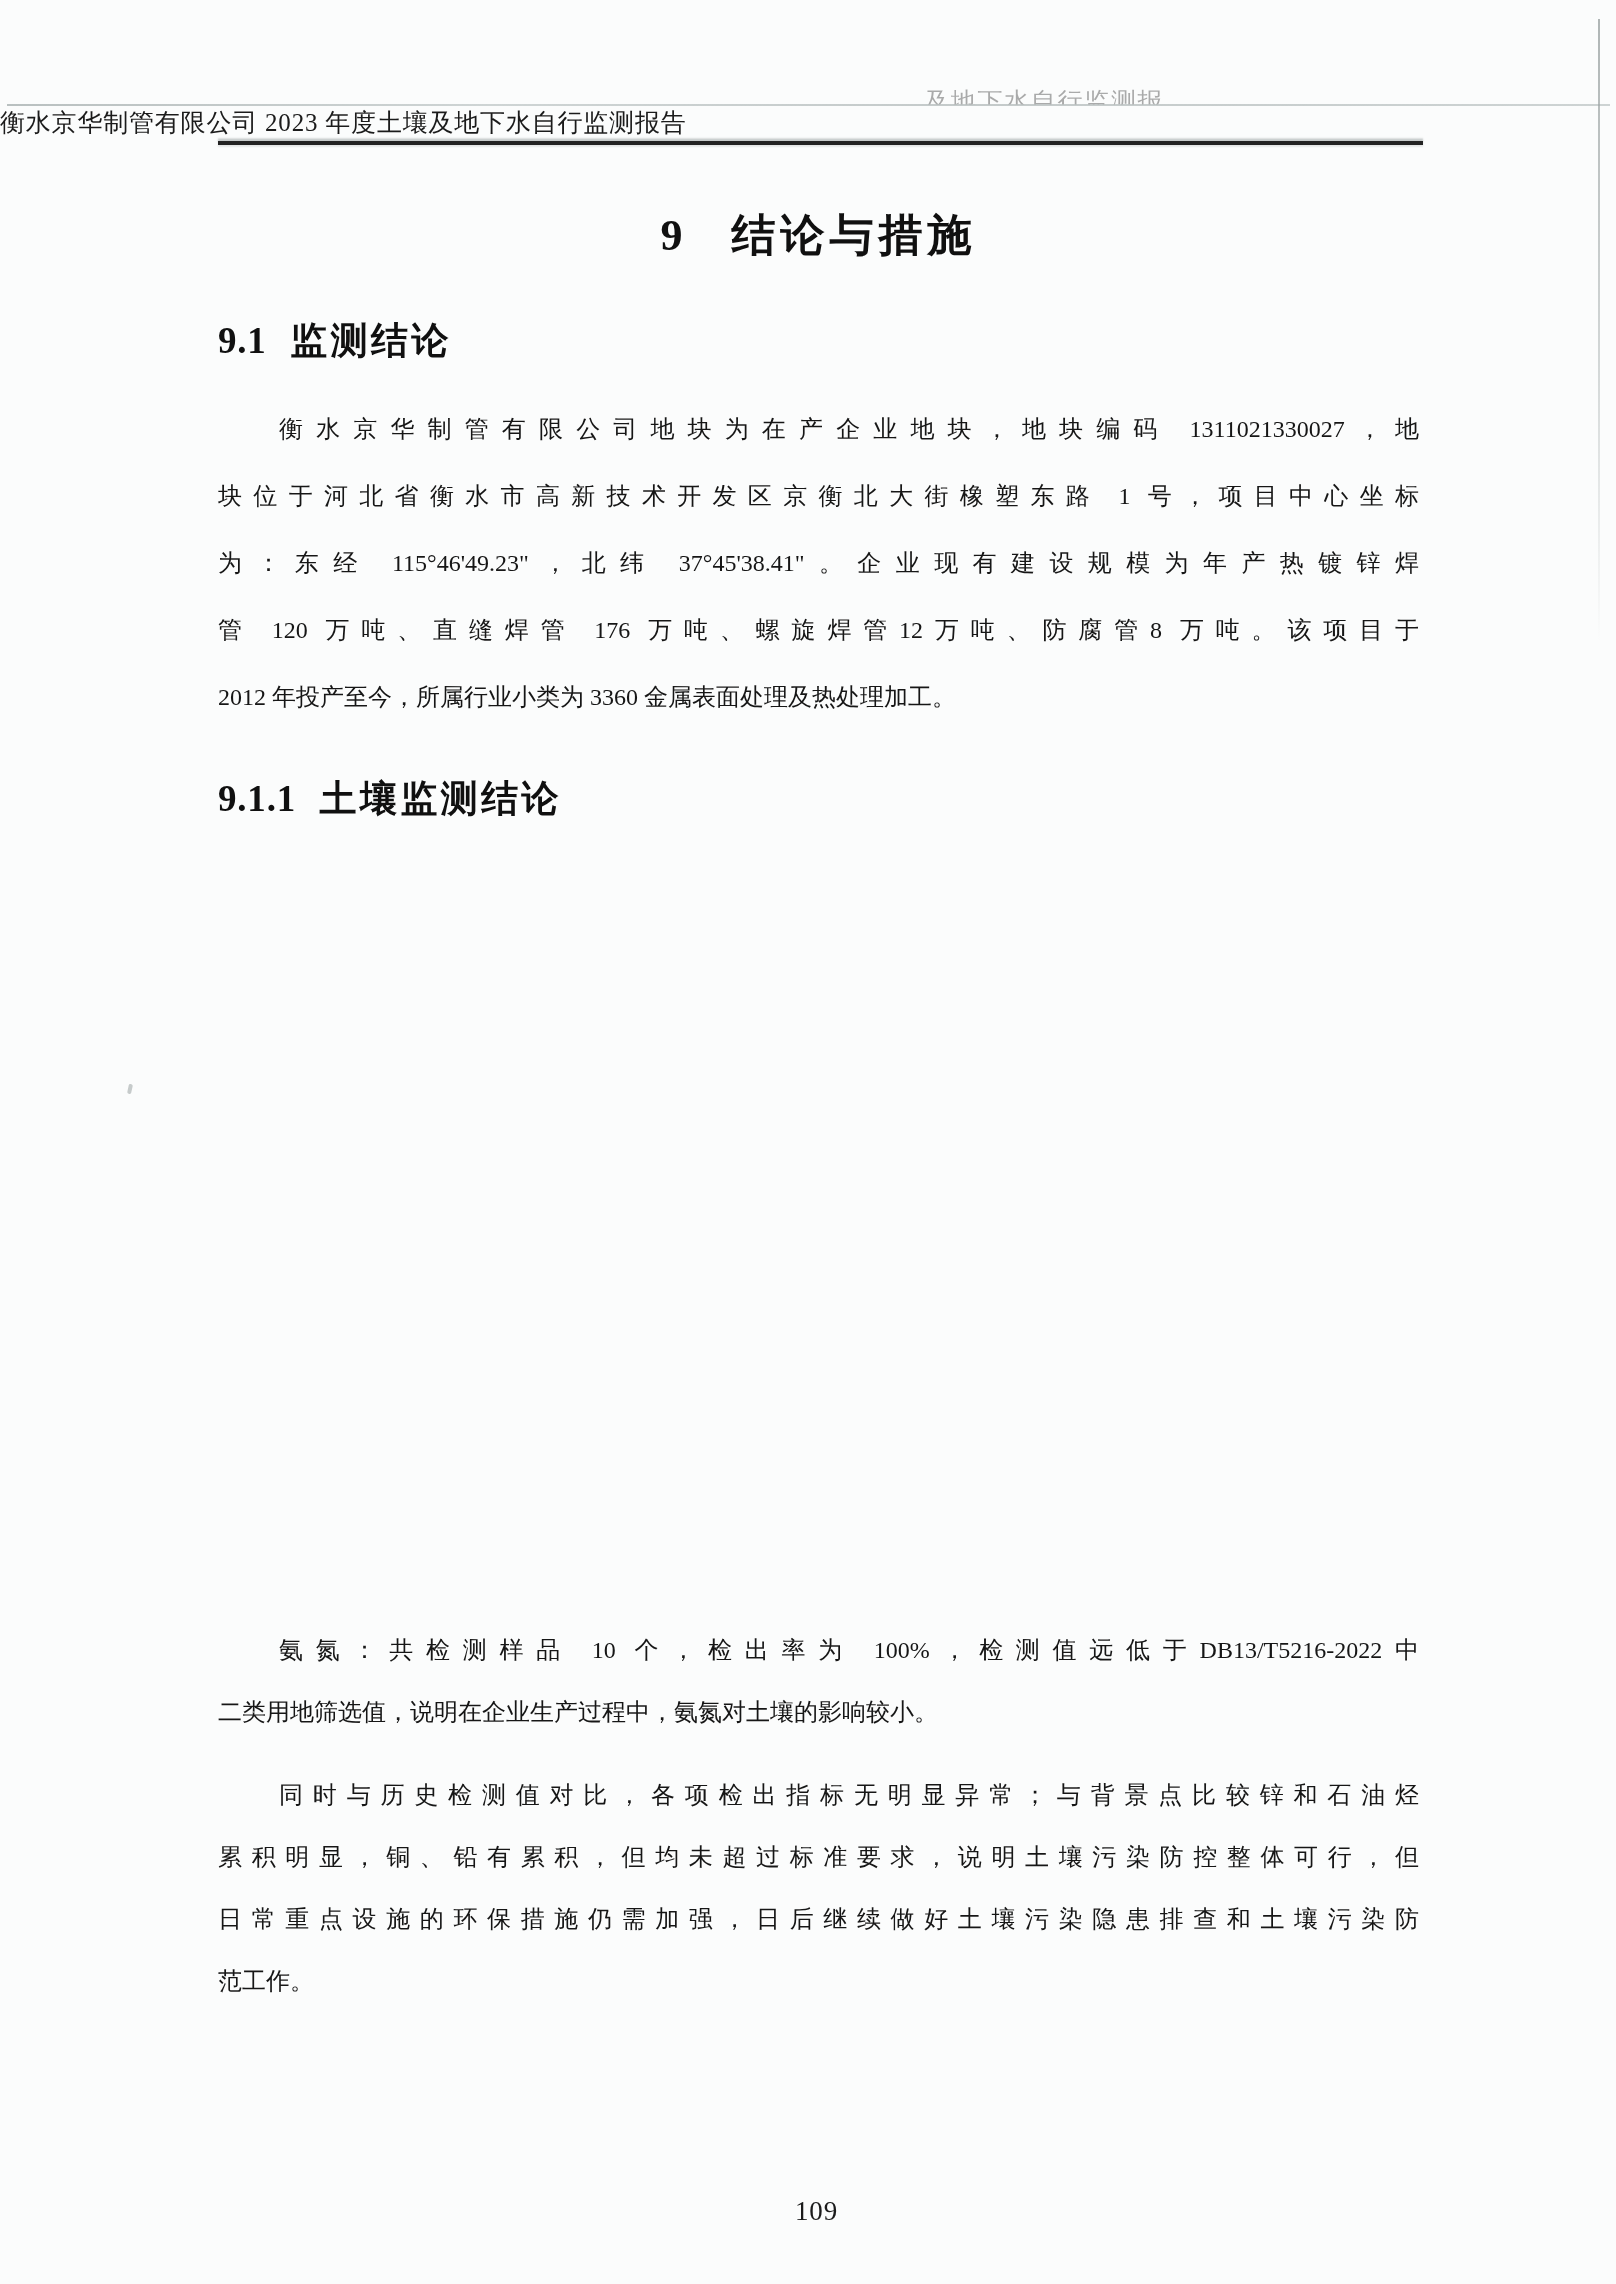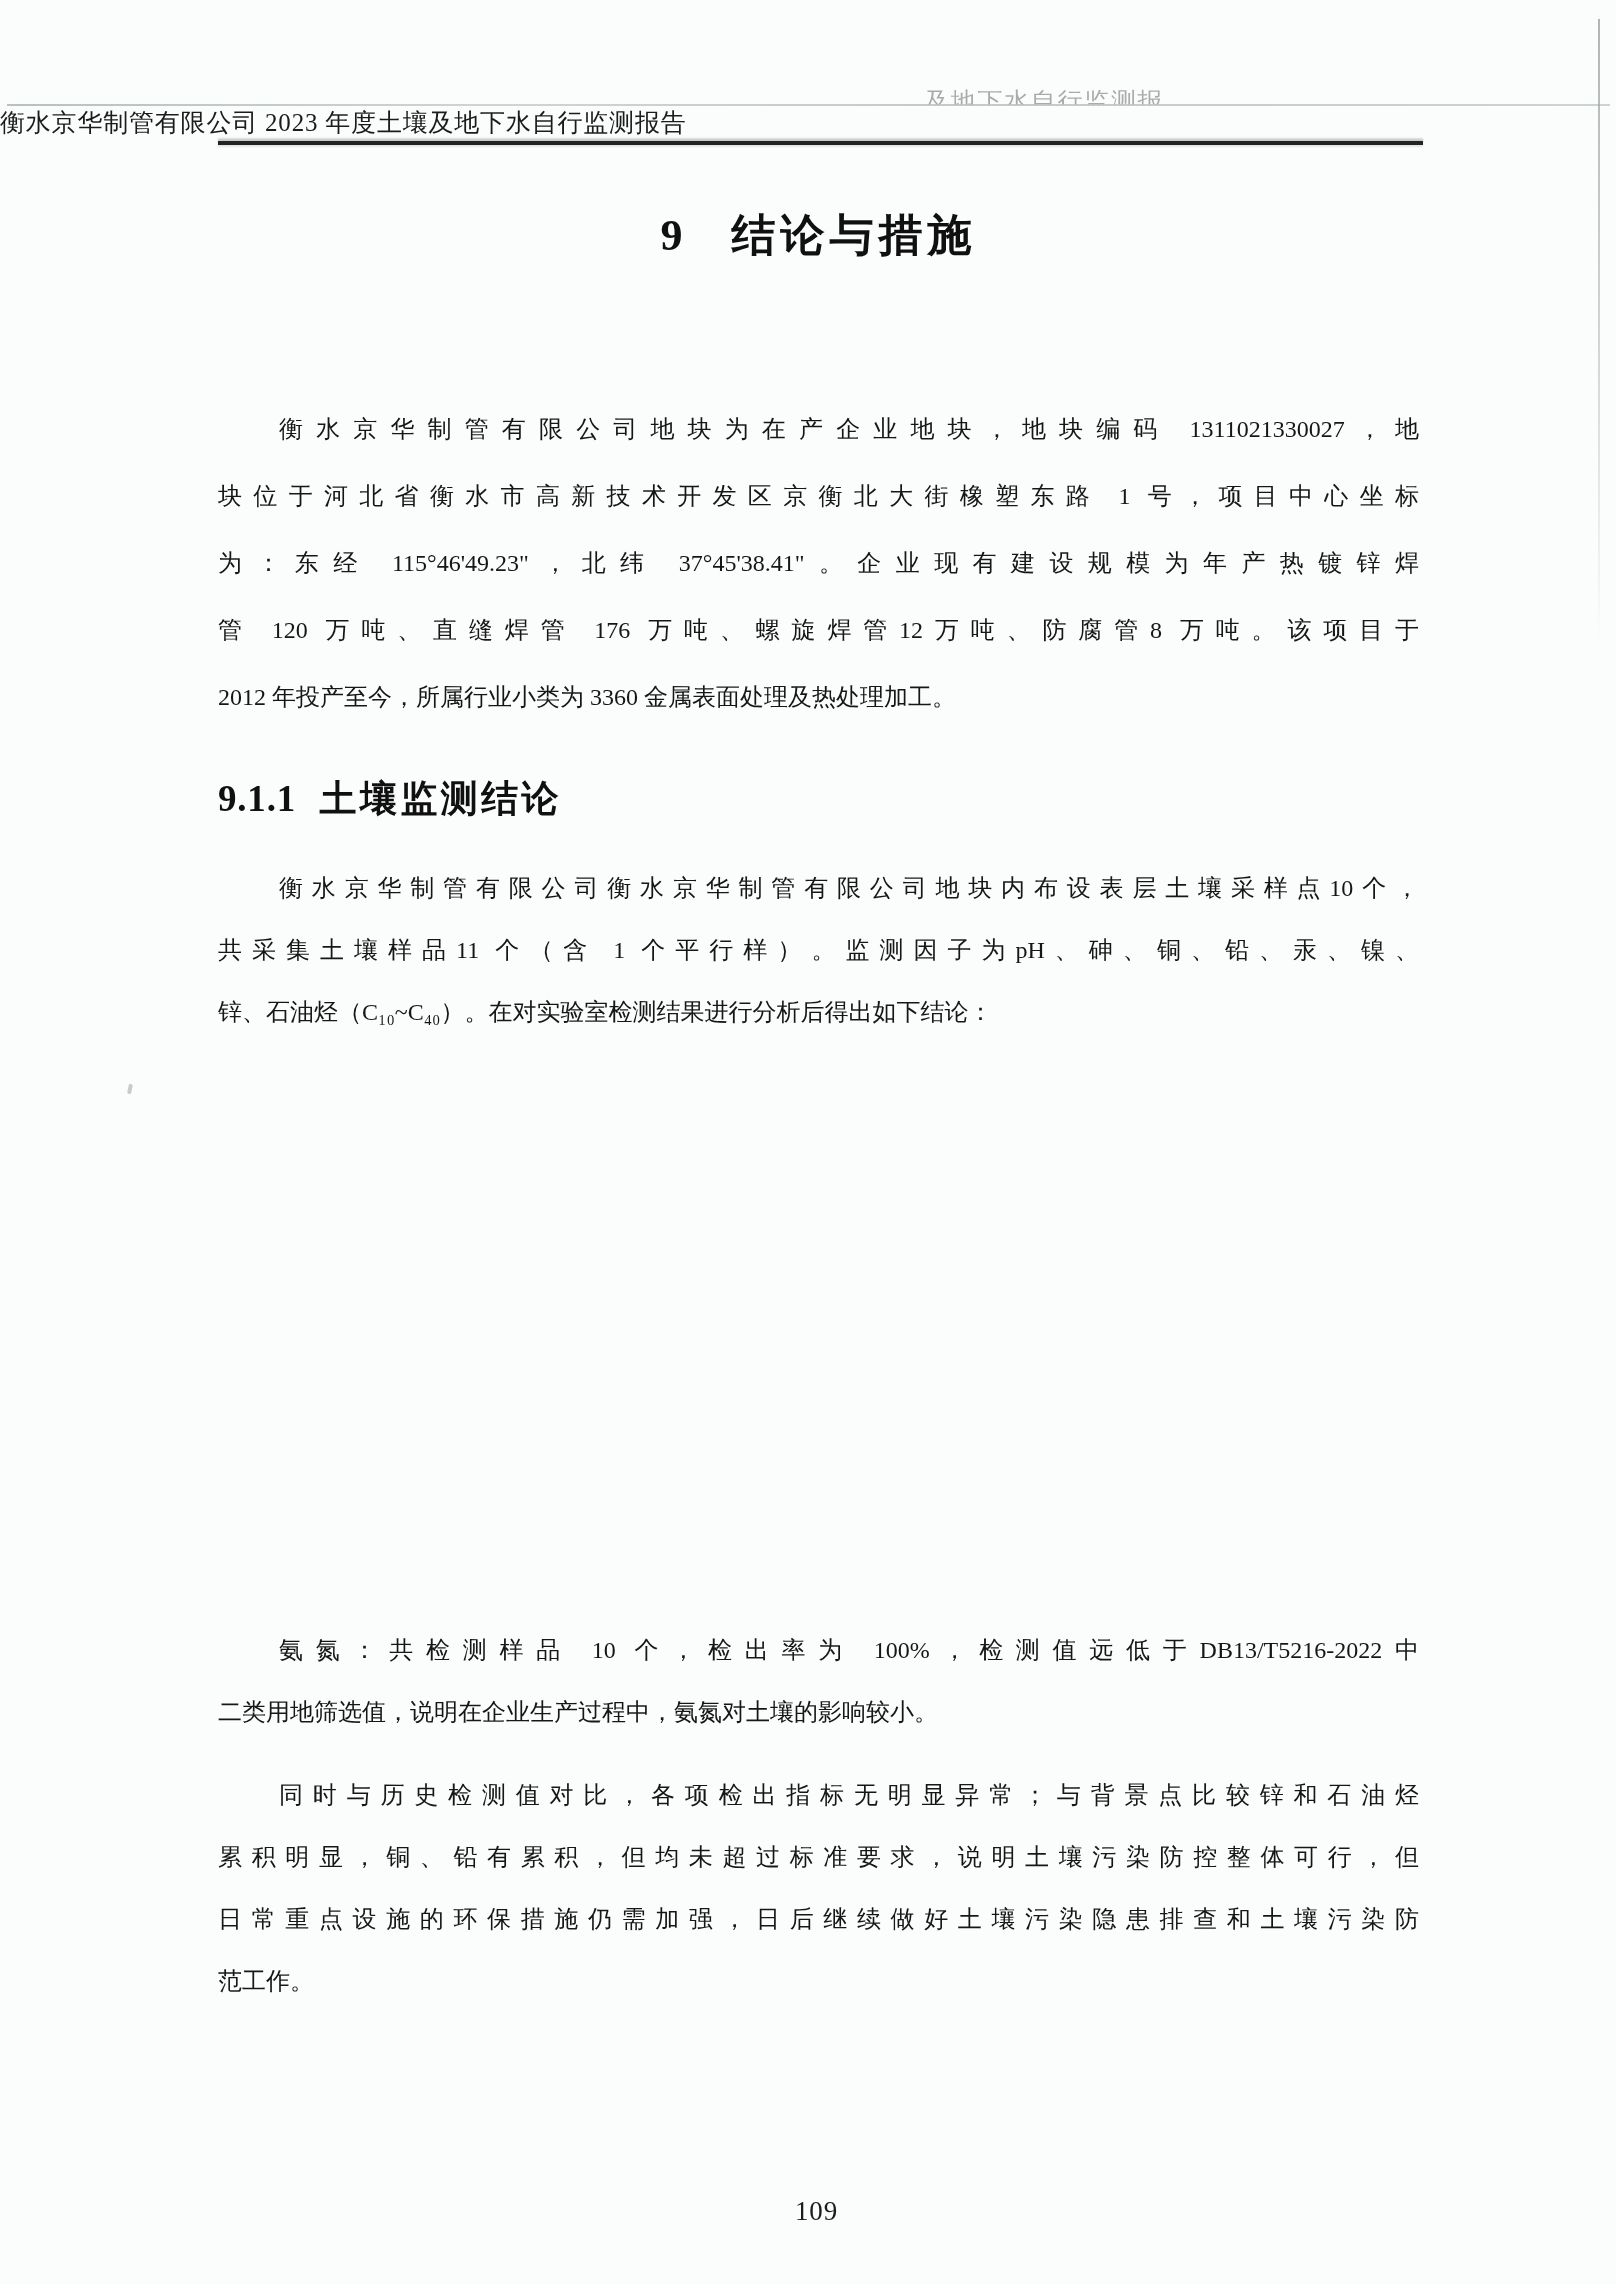--- a/index.html
+++ b/index.html
@@ -111,38 +111,36 @@
   <div class="rule-thick"></div>
   <div class="edge-vline"></div>
   <div class="speck"></div>
 
   <div class="running-header">衡水京华制管有限公司 2023 年度土壤及地下水自行监测报告</div>
 
   <div class="chapter-title">
     <span class="t-num">9</span><span class="t-label">结论与措施</span>
   </div>
 
+  <div class="sec-heading" id="heading-9-1">
+    <span class="h-num">9.1</span><span class="h-label">监测结论</span>
+  </div>
 
   <div class="para pitch80" id="para-overview">
       <div class="doc-line">衡水京华制管有限公司地块为在产企业地块，地块编码 1311021330027，地</div>
       <div class="doc-line">块位于河北省衡水市高新技术开发区京衡北大街橡塑东路 1 号，项目中心坐标</div>
       <div class="doc-line">为：东经 115°46'49.23"，北纬 37°45'38.41"。企业现有建设规模为年产热镀锌焊</div>
       <div class="doc-line">管 120 万吨、直缝焊管 176 万吨、螺旋焊管12万吨、防腐管8 万吨。该项目于</div>
       <div class="doc-line last">2012 年投产至今，所属行业小类为 3360 金属表面处理及热处理加工。</div>
     </div>
 
   <div class="sec-heading" id="heading-9-1-1">
     <span class="h-num">9.1.1</span><span class="h-label">土壤监测结论</span>
   </div>
 
-  <div class="para" id="para-soil-intro">
-      <div class="doc-line">衡水京华制管有限公司衡水京华制管有限公司地块内布设表层土壤采样点10个，</div>
-      <div class="doc-line">共采集土壤样品11 个（含 1 个平行样）。监测因子为pH、砷、铜、铅、汞、镍、</div>
-      <div class="doc-line last">锌、石油烃（C₁₀~C₄₀）。在对实验室检测结果进行分析后得出如下结论：</div>
-    </div>
   <div class="para" id="para-ammonia">
       <div class="doc-line">氨氮：共检测样品 10 个，检出率为 100%，检测值远低于DB13/T5216-2022中</div>
       <div class="doc-line last">二类用地筛选值，说明在企业生产过程中，氨氮对土壤的影响较小。</div>
     </div>
   <div class="para" id="para-history">
       <div class="doc-line">同时与历史检测值对比，各项检出指标无明显异常；与背景点比较锌和石油烃</div>
       <div class="doc-line">累积明显，铜、铅有累积，但均未超过标准要求，说明土壤污染防控整体可行，但</div>
       <div class="doc-line">日常重点设施的环保措施仍需加强，日后继续做好土壤污染隐患排查和土壤污染防</div>
       <div class="doc-line last">范工作。</div>
     </div>

